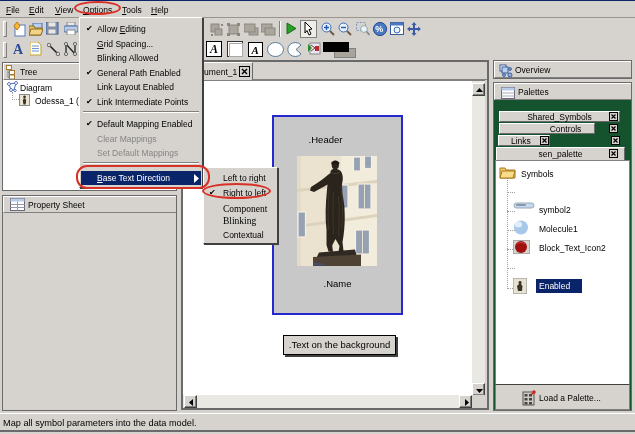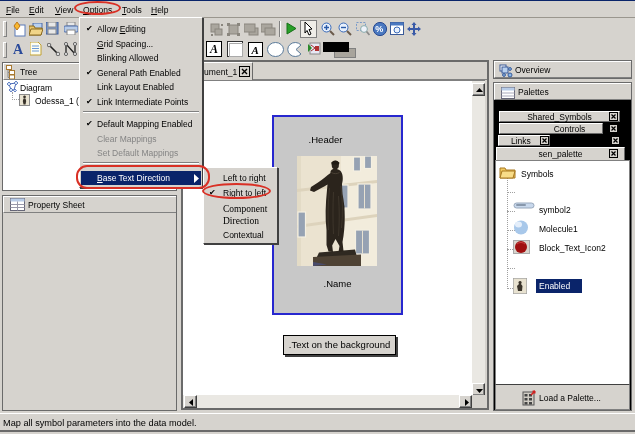--- a/index.html
+++ b/index.html
@@ -37,21 +37,21 @@
 #sbcorner { left:289px; top:333px; width:13px; height:13px; background:#d6d3ce; }
 .sbbtn { position:absolute; width:13px; height:13px; background:#d6d3ce; border-top:1px solid #fff; border-left:1px solid #fff; border-right:1px solid #404040; border-bottom:1px solid #404040; box-shadow:inset -1px -1px 0 #808080; }
 .sbbtn svg { margin:2px 0 0 2px; }
 
 
 #symbol { left:89px; top:34px; width:131px; height:200px; background:#c8c8c8; border:2px solid #2727cf; font-size:9.5px; }
 #stext { left:100px; top:254px; width:113px; height:20px; background:#d6d3ce; border:1px solid #000; box-shadow:2px 2px 0 #404040; text-align:center; line-height:18px; font-size:9.5px; }
 
 
 #ovHdr { left:493px; top:60px; width:139px; height:19px; border:1px solid #6a6a6a; background:#d6d3ce; }
-#palPanel { left:493px; top:82px; width:139px; height:329px; border:1px solid #6a6a6a; background:#000000; }
+#palPanel { left:493px; top:82px; width:139px; height:329px; border:1px solid #6a6a6a; background:#14532d; }
 .hdrInner { position:absolute; left:0; top:0; right:0; height:17px; border-top:1px solid #fff; border-left:1px solid #fff; border-bottom:1px solid #808080; background:#d6d3ce; }
 .palTab { position:absolute; background:#d6d3ce; border-top:1px solid #fff; border-left:1px solid #fff; border-right:1px solid #6a6a6a; border-bottom:1px solid #6a6a6a; text-align:center; }
 .xbtn { position:absolute; width:9px; height:9px; border:1px solid #000; background:#d6d3ce; }
 #palTree { position:absolute; left:1px; top:77px; width:135px; height:224px; background:#fff; border:1px solid #808080; border-bottom:none; }
 #loadRow { position:absolute; left:1px; top:301px; width:135px; height:26px; background:#d6d3ce; border:1px solid #808080; border-top:1px solid #404040; }
 .pitem { position:absolute; left:0; width:133px; height:19px; }
 .pitem .lbl { position:absolute; left:43px; top:4px; }
 .pitem .picon { position:absolute; left:17px; top:0; width:22px; height:19px; }
 
 
@@ -411,21 +411,21 @@
           <path d="M0.5,6 h13 M0.5,9 h13" stroke="#aab"></path>
         </svg>
       </span>
     </div>
   <div class="palTab" style="left:5px;top:28px;width:121px;height:11px;line-height:10px;">Shared_Symbols</div>
   <div class="xbtn" style="left:115px;top:29px;">
       <svg width="7" height="7">
         <path d="M1.5,1.5 L5.5,5.5 M5.5,1.5 L1.5,5.5" stroke="#000" stroke-width="1.2"></path>
       </svg>
     </div>
-  <div class="palTab" style="left:5px;top:40px;width:104px;height:11px;line-height:10px;padding-left:37px;">Controls</div>
+  <div class="palTab" style="left:5px;top:40px;width:96px;height:11px;line-height:10px;padding-left:37px;">Controls</div>
   <div class="xbtn" style="left:115px;top:41px;">
       <svg width="7" height="7">
         <path d="M1.5,1.5 L5.5,5.5 M5.5,1.5 L1.5,5.5" stroke="#000" stroke-width="1.2"></path>
       </svg>
     </div>
   <div class="palTab" style="left:4px;top:52px;width:52px;height:11px;line-height:10px;text-align:left;padding-left:12px;">Links</div>
   <div class="xbtn" style="left:46px;top:53px;">
       <svg width="7" height="7">
         <path d="M1.5,1.5 L5.5,5.5 M5.5,1.5 L1.5,5.5" stroke="#000" stroke-width="1.2"></path>
       </svg>
@@ -567,21 +567,21 @@
       <span class="txt">Left to right</span>
     </div>
   <div class="m2i" style="top:17.5px;">
       <span class="chk">✔</span>
       <span class="txt">Right to left</span>
     </div>
   <div class="m2i serif" style="top:34px;">
       <span class="txt">Component</span>
     </div>
   <div class="m2i serif" style="top:45.5px;">
-      <span class="txt">Direction</span>
+      <span class="txt">Blinking</span>
     </div>
   <div class="m2i" style="top:60px;">
       <span class="txt">Contextual</span>
     </div>
 </div>
 
 <div class="red" style="left:74px;top:1px;width:47px;height:14px;"></div>
 <div id="red3" style="left:76px;top:165px;width:134px;height:24px;"></div>
 <div class="red" style="left:202px;top:183px;width:69px;height:16px;"></div>
 

